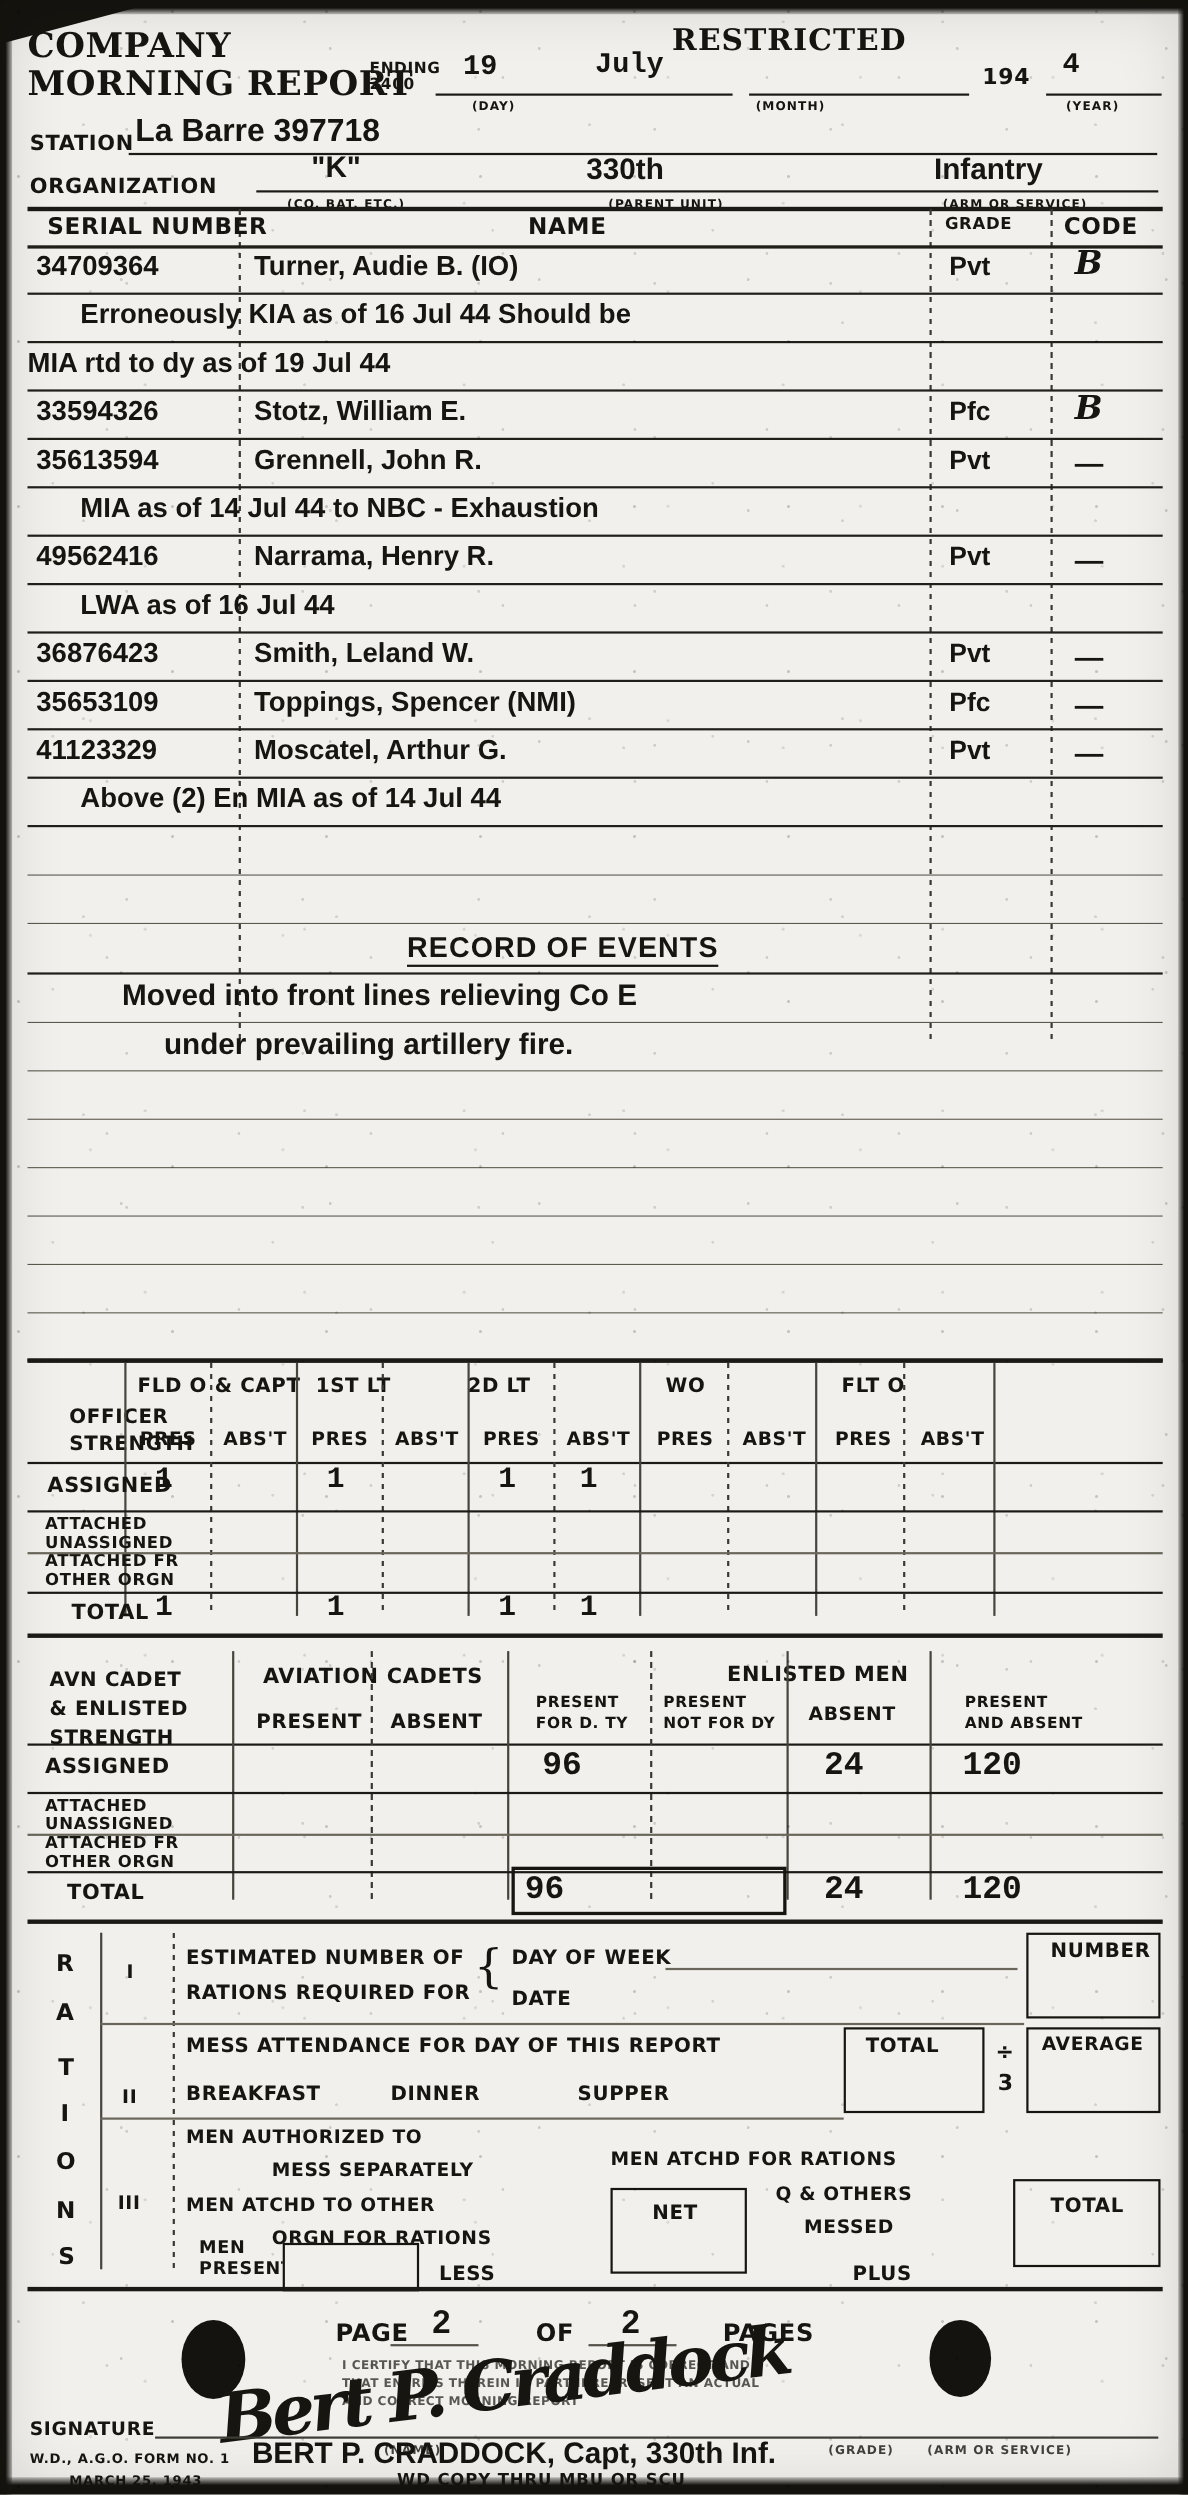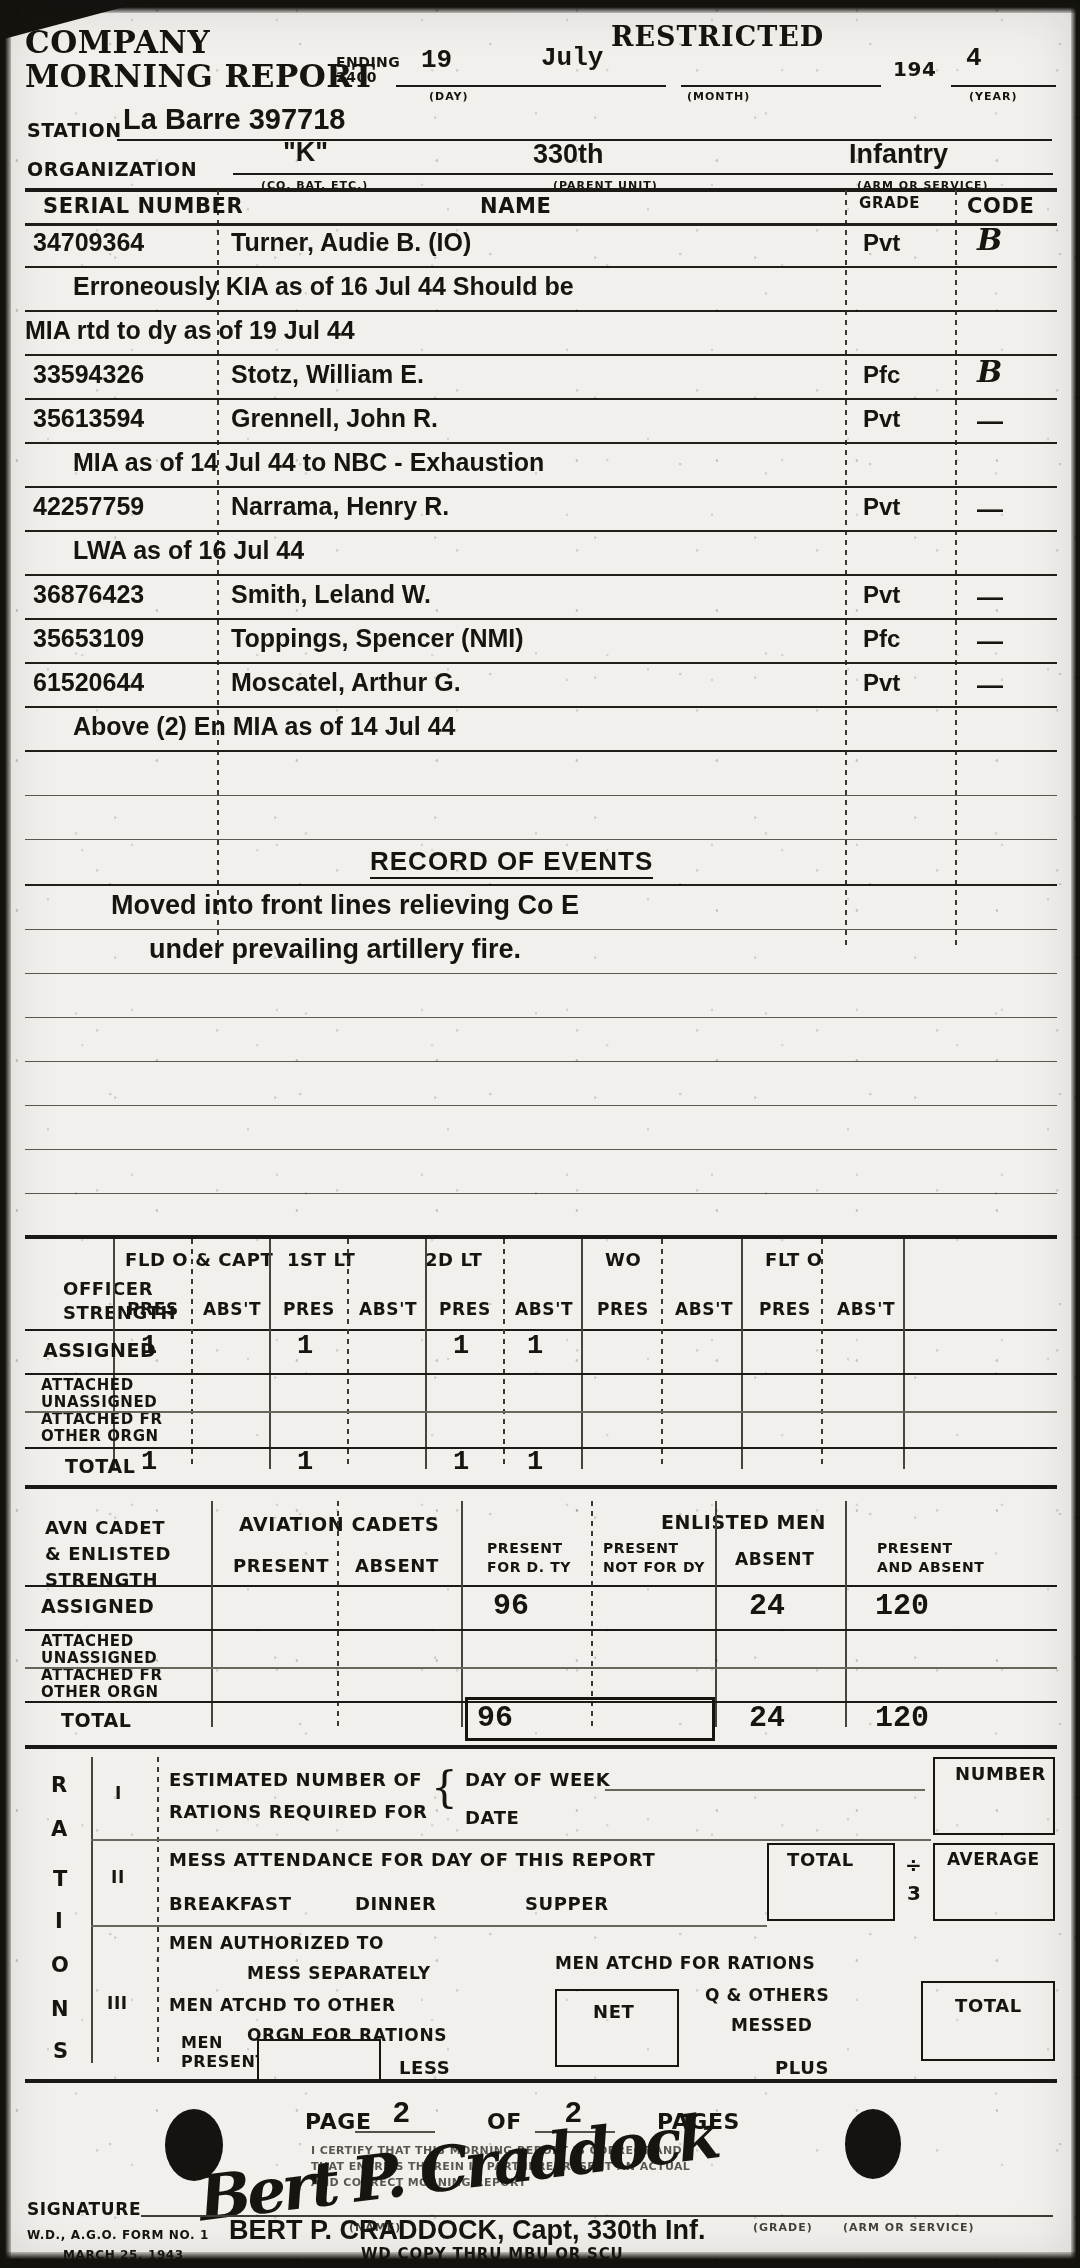--- a/index.html
+++ b/index.html
@@ -179,21 +179,21 @@
         <div class="gr type">Pvt</div>
         <div class="cd type" style="top:6px;font-size:26px;">—</div>
         <div class="rline"></div>
       </div>
       <div class="rrow">
         <div class="note type">MIA as of 14 Jul 44 to NBC - Exhaustion</div>
         <div class="rline"></div>
       </div>
 
       <div class="rrow">
-        <div class="sn type">42257759</div>
+        <div class="sn type">49562416</div>
         <div class="nm type">Narrama, Henry R.</div>
         <div class="gr type">Pvt</div>
         <div class="cd type" style="top:6px;font-size:26px;">—</div>
         <div class="rline"></div>
       </div>
       <div class="rrow">
         <div class="note type">LWA as of 16 Jul 44</div>
         <div class="rline"></div>
       </div>
 
@@ -207,21 +207,21 @@
 
       <div class="rrow">
         <div class="sn type">35653109</div>
         <div class="nm type">Toppings, Spencer (NMI)</div>
         <div class="gr type">Pfc</div>
         <div class="cd type" style="top:6px;font-size:26px;">—</div>
         <div class="rline"></div>
       </div>
 
       <div class="rrow">
-        <div class="sn type">61520644</div>
+        <div class="sn type">41123329</div>
         <div class="nm type">Moscatel, Arthur G.</div>
         <div class="gr type">Pvt</div>
         <div class="cd type" style="top:6px;font-size:26px;">—</div>
         <div class="rline"></div>
       </div>
       <div class="rrow">
         <div class="note type">Above (2) En MIA as of 14 Jul 44</div>
         <div class="rline"></div>
       </div>
 
@@ -396,21 +396,21 @@
 
       <div class="abs lbl" style="left:26px;top:16px;font-size:21px;">R</div>
       <div class="abs lbl" style="left:26px;top:60px;font-size:21px;">A</div>
       <div class="abs lbl" style="left:28px;top:110px;font-size:21px;">T</div>
       <div class="abs lbl" style="left:30px;top:152px;font-size:21px;">I</div>
       <div class="abs lbl" style="left:26px;top:196px;font-size:21px;">O</div>
       <div class="abs lbl" style="left:26px;top:240px;font-size:21px;">N</div>
       <div class="abs lbl" style="left:28px;top:282px;font-size:21px;">S</div>
 
       <div class="abs lbl" style="left:90px;top:26px;font-size:17px;">I</div>
-      <div class="abs lbl" style="left:86px;top:110px;font-size:17px;">II</div>
+      <div class="abs lbl" style="left:86px;top:140px;font-size:17px;">II</div>
       <div class="abs lbl" style="left:82px;top:236px;font-size:17px;">III</div>
 
       <div class="abs lbl" style="left:144px;top:12px;font-size:18px;">ESTIMATED NUMBER OF</div>
       <div class="abs lbl" style="left:144px;top:44px;font-size:18px;">RATIONS REQUIRED FOR</div>
       <div class="abs" style="left:406px;top:6px;font-size:42px;font-family:'DejaVu Serif',serif;">{</div>
       <div class="abs lbl" style="left:440px;top:12px;font-size:18px;">DAY OF WEEK</div>
       <div class="abs lbl" style="left:440px;top:50px;font-size:18px;">DATE</div>
       <div class="rule" style="left:580px;top:32px;width:320px;height:1.5px;background:#6a665b;"></div>
       <div class="abs" style="left:908px;top:0px;width:122px;height:78px;border:2.5px solid #17150f;"></div>
       <div class="abs lbl" style="left:930px;top:6px;font-size:18px;">NUMBER</div>

